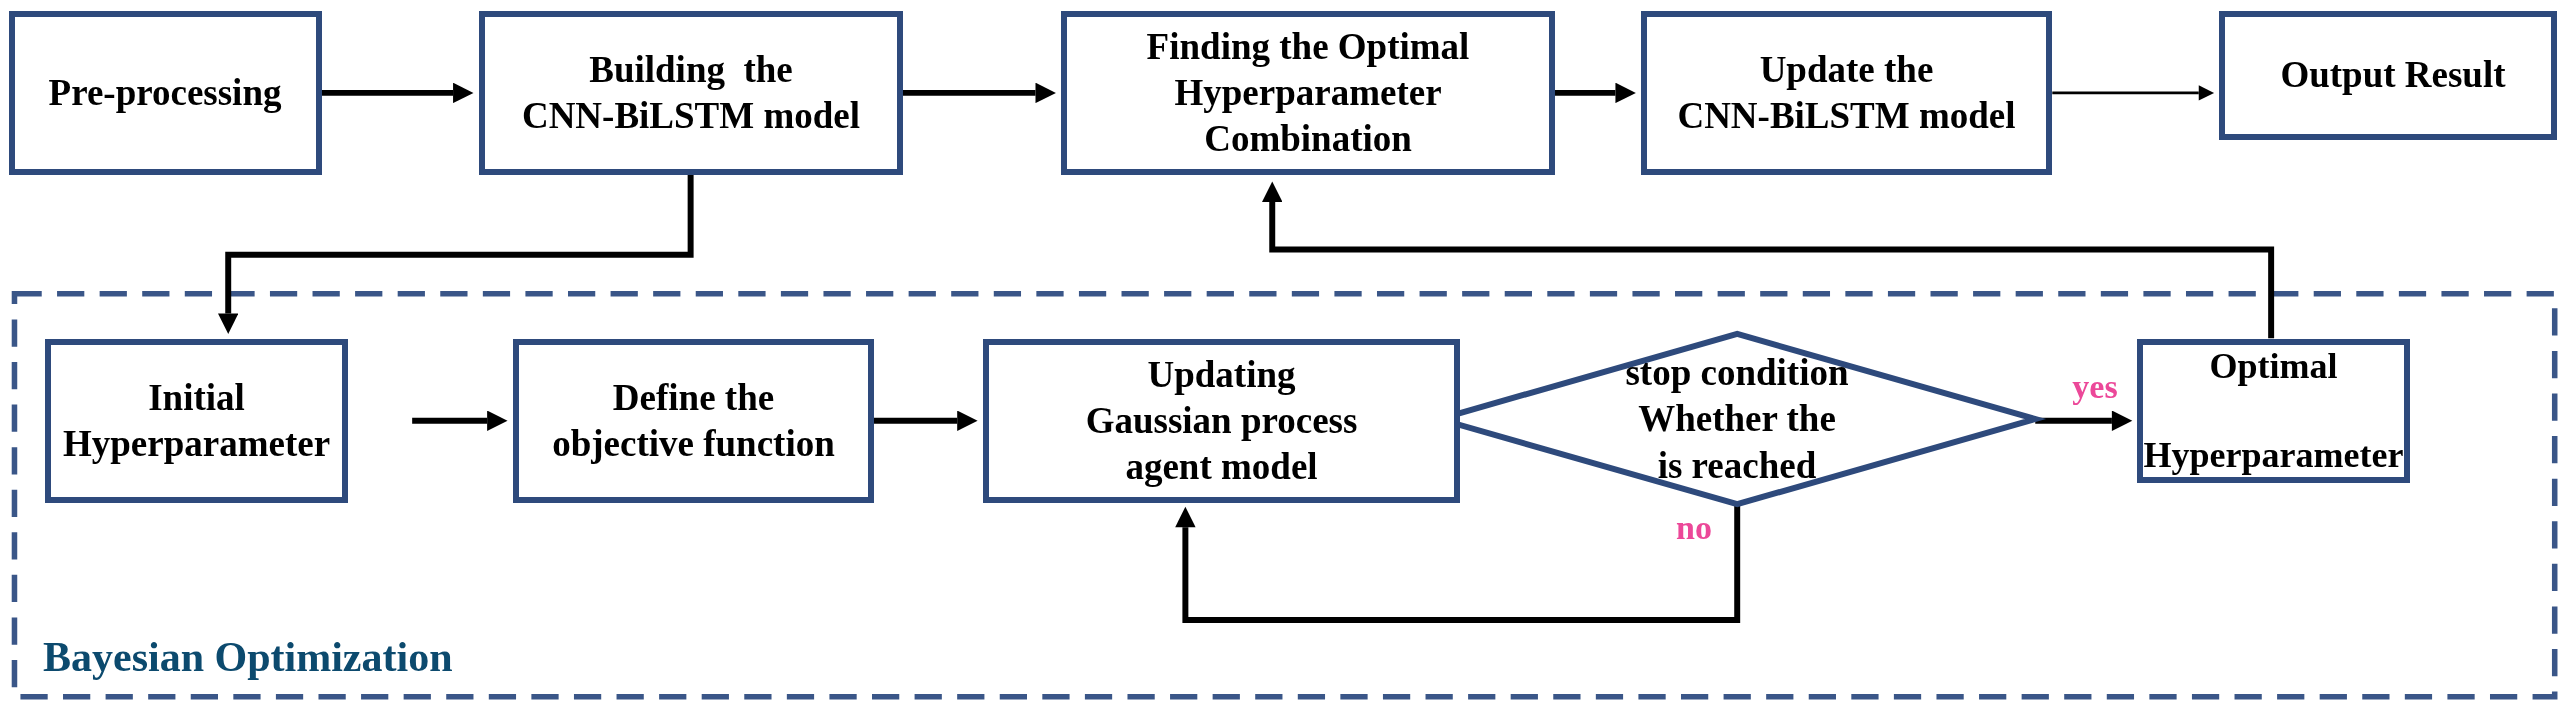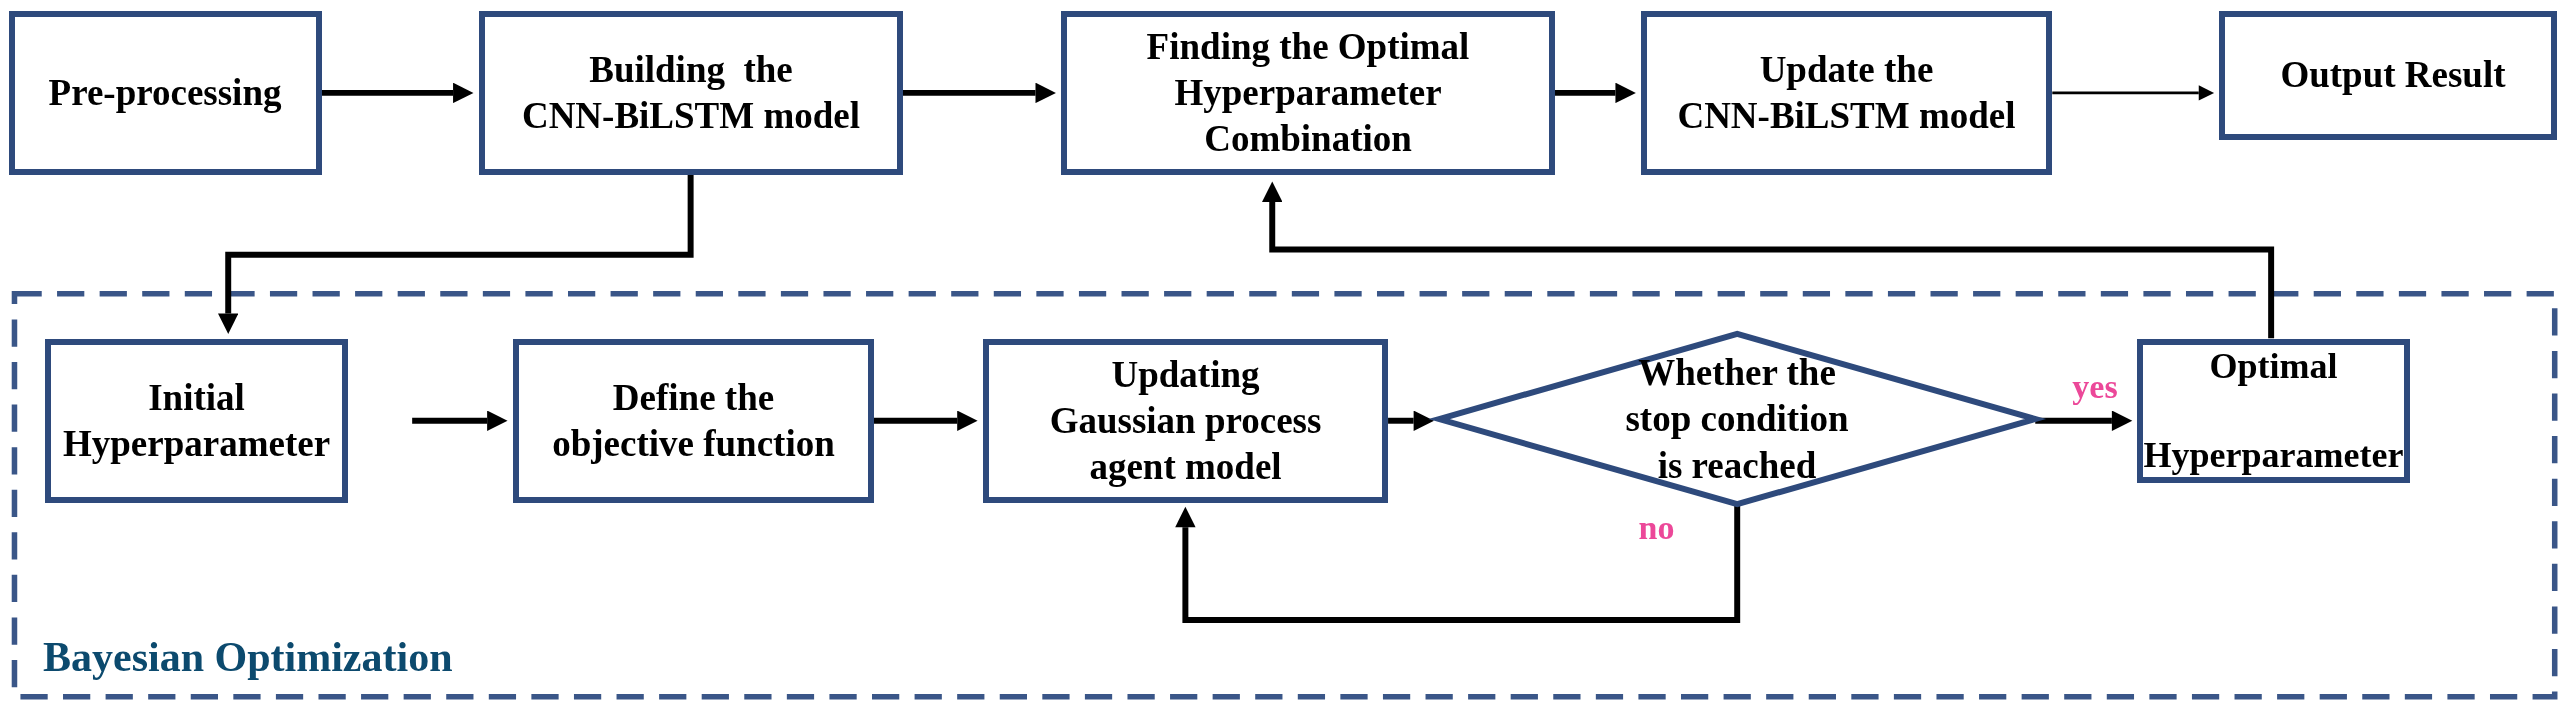--- a/index.html
+++ b/index.html
@@ -117,36 +117,36 @@
   <div class="flow-box" style="left:45px;top:339px;width:303px;height:164px;">
     <span class="box-line">Initial</span>
     <span class="box-line">Hyperparameter</span>
   </div>
 
   <div class="flow-box" style="left:513px;top:339px;width:361px;height:164px;">
     <span class="box-line">Define the</span>
     <span class="box-line">objective function</span>
   </div>
 
-  <div class="flow-box" style="left:983px;top:339px;width:405px;height:164px;">
+  <div class="flow-box" style="left:983px;top:339px;width:477px;height:164px;">
     <span class="box-line">Updating</span>
     <span class="box-line">Gaussian process</span>
     <span class="box-line">agent model</span>
   </div>
 
   <div class="diamond-text" style="left:1503px;top:341px;width:468px;height:157px;">
+    <span class="box-line">stop condition</span>
     <span class="box-line">Whether the</span>
-    <span class="box-line">stop condition</span>
     <span class="box-line">is reached</span>
   </div>
 
   <div class="flow-box" style="left:2137px;top:339px;width:273px;height:144px;gap:44px;">
     <span class="box-line" style="font-size:36px;">Optimal</span>
     <span class="box-line" style="font-size:36px;">Hyperparameter</span>
   </div>
 
   <div class="edge-label" style="left:2061px;top:370px;width:68px;text-align:center;">yes</div>
-  <div class="edge-label" style="left:1601px;top:511px;width:111px;text-align:center;">no</div>
+  <div class="edge-label" style="left:1601px;top:511px;width:111px;text-align:right;">no</div>
 
   <div class="container-label">Bayesian Optimization</div>
 
 </div>
 
 
 </body></html>

